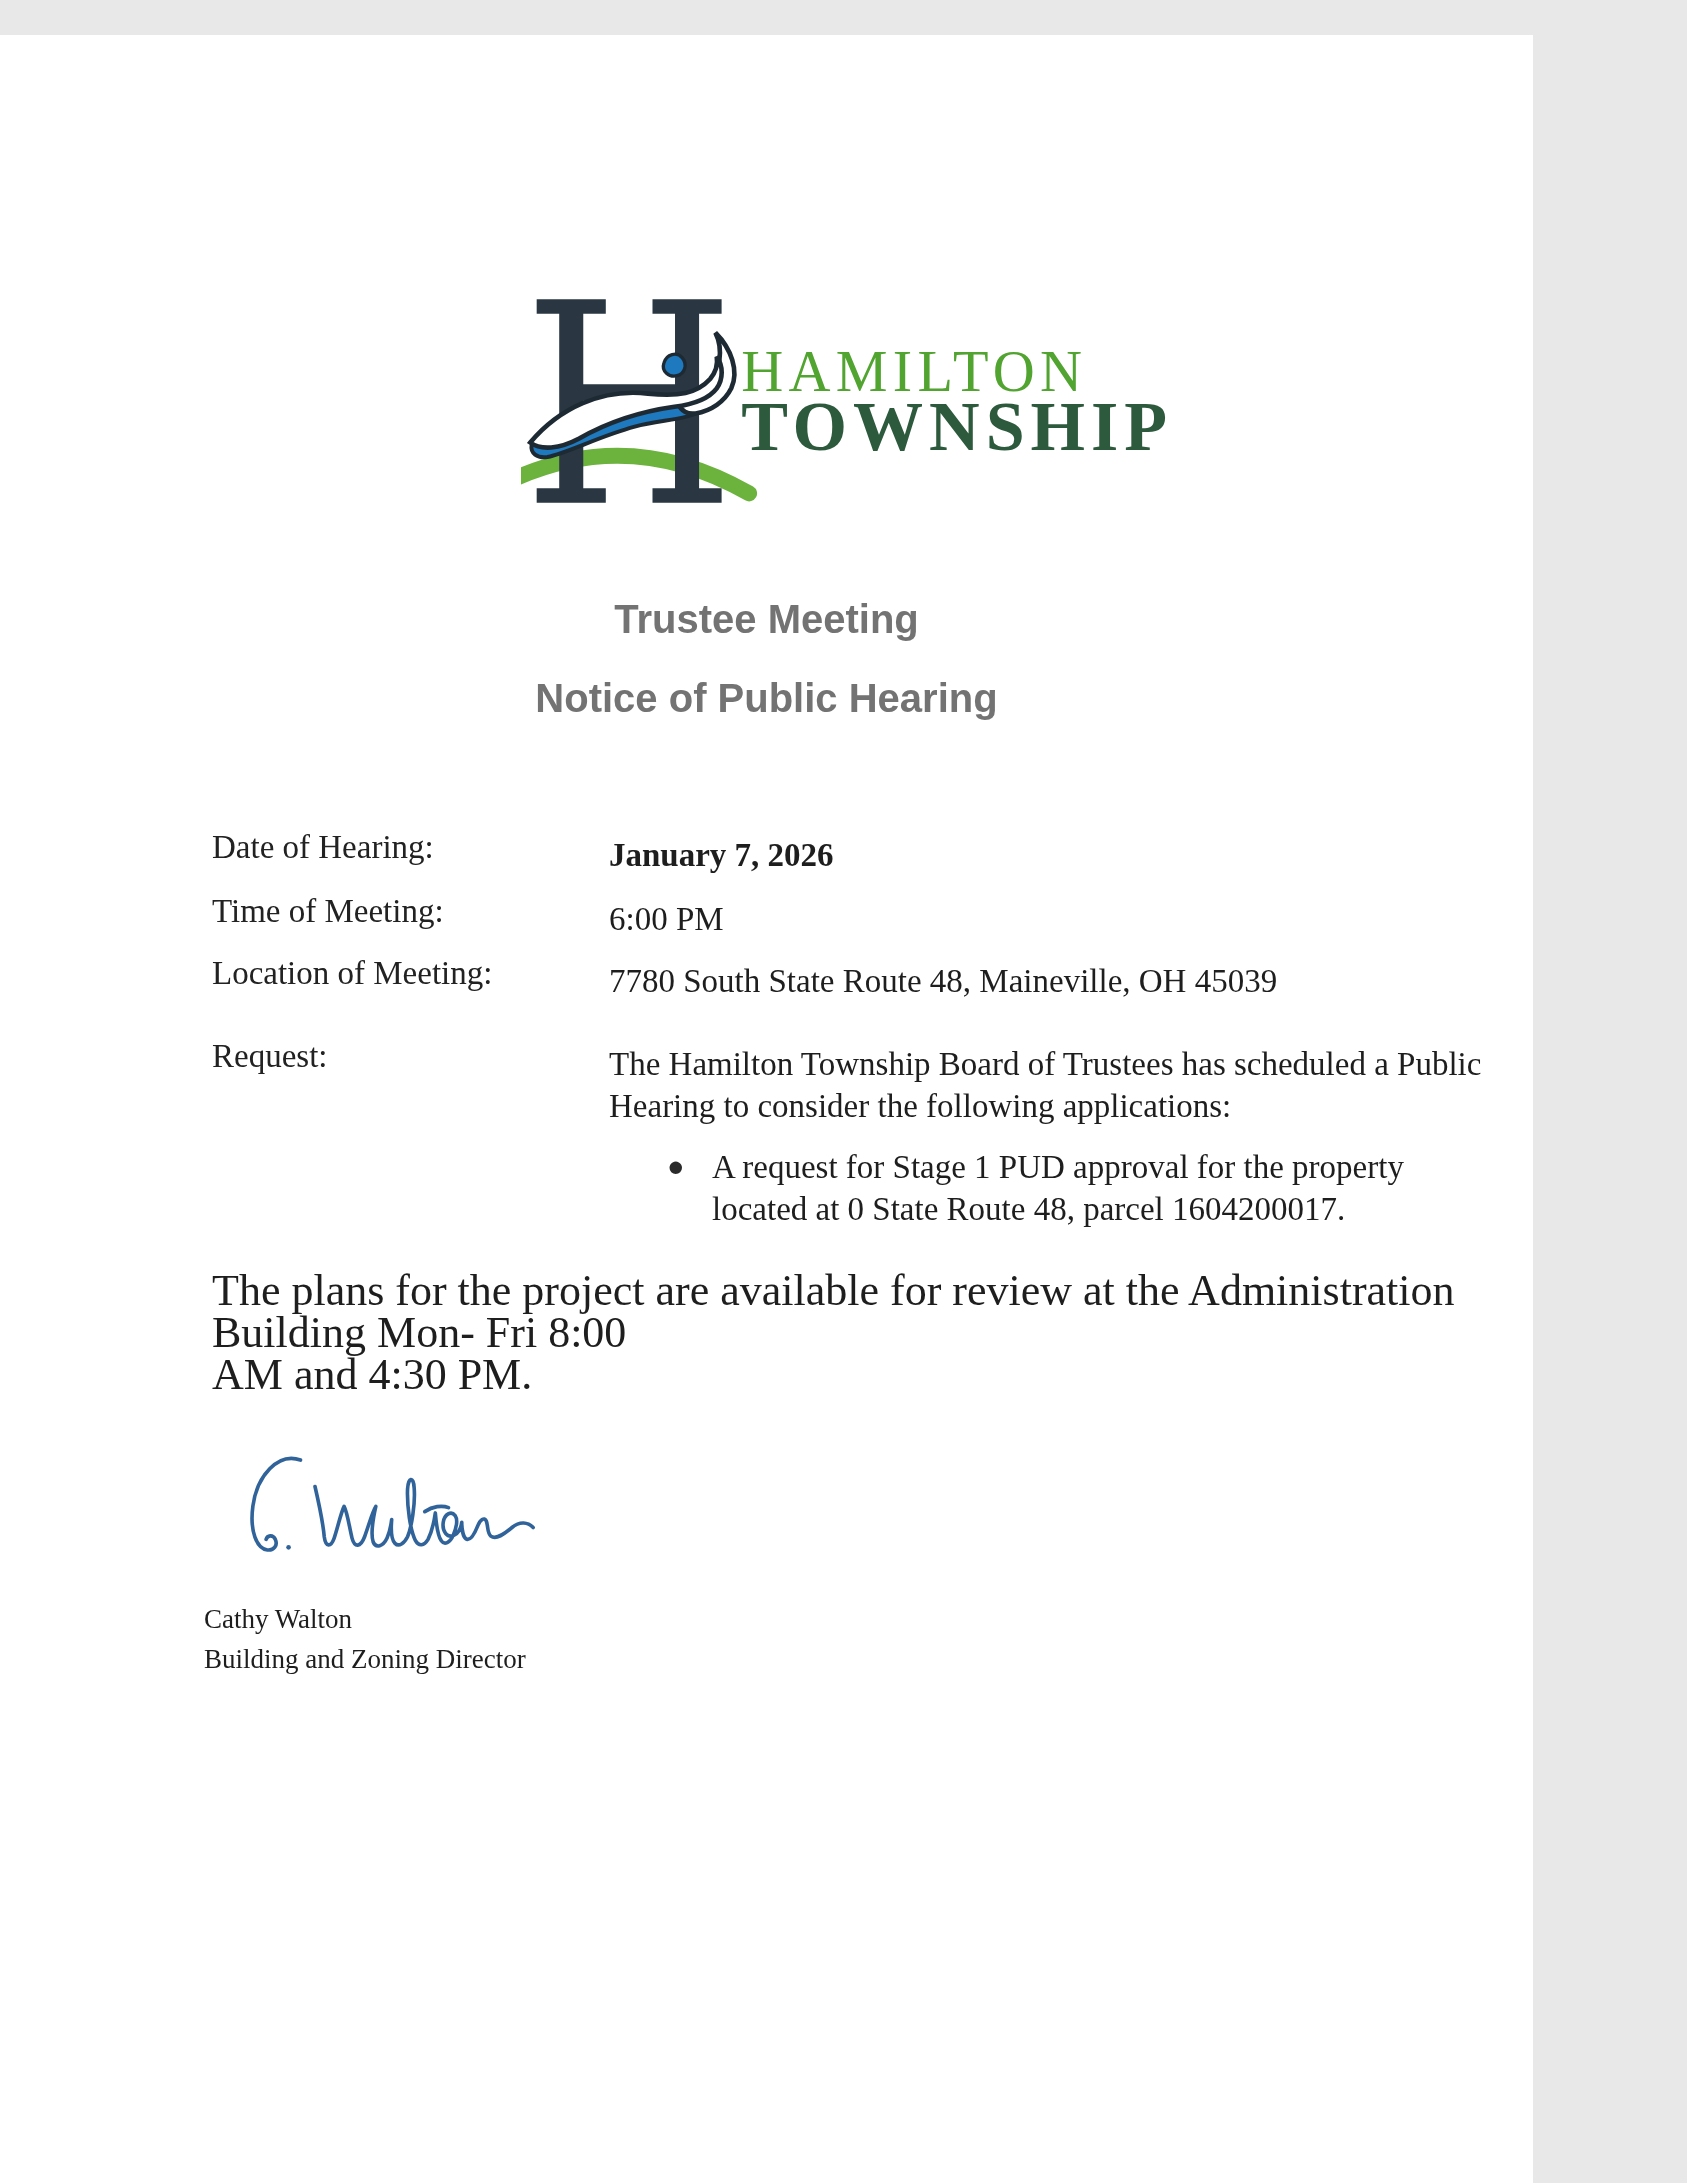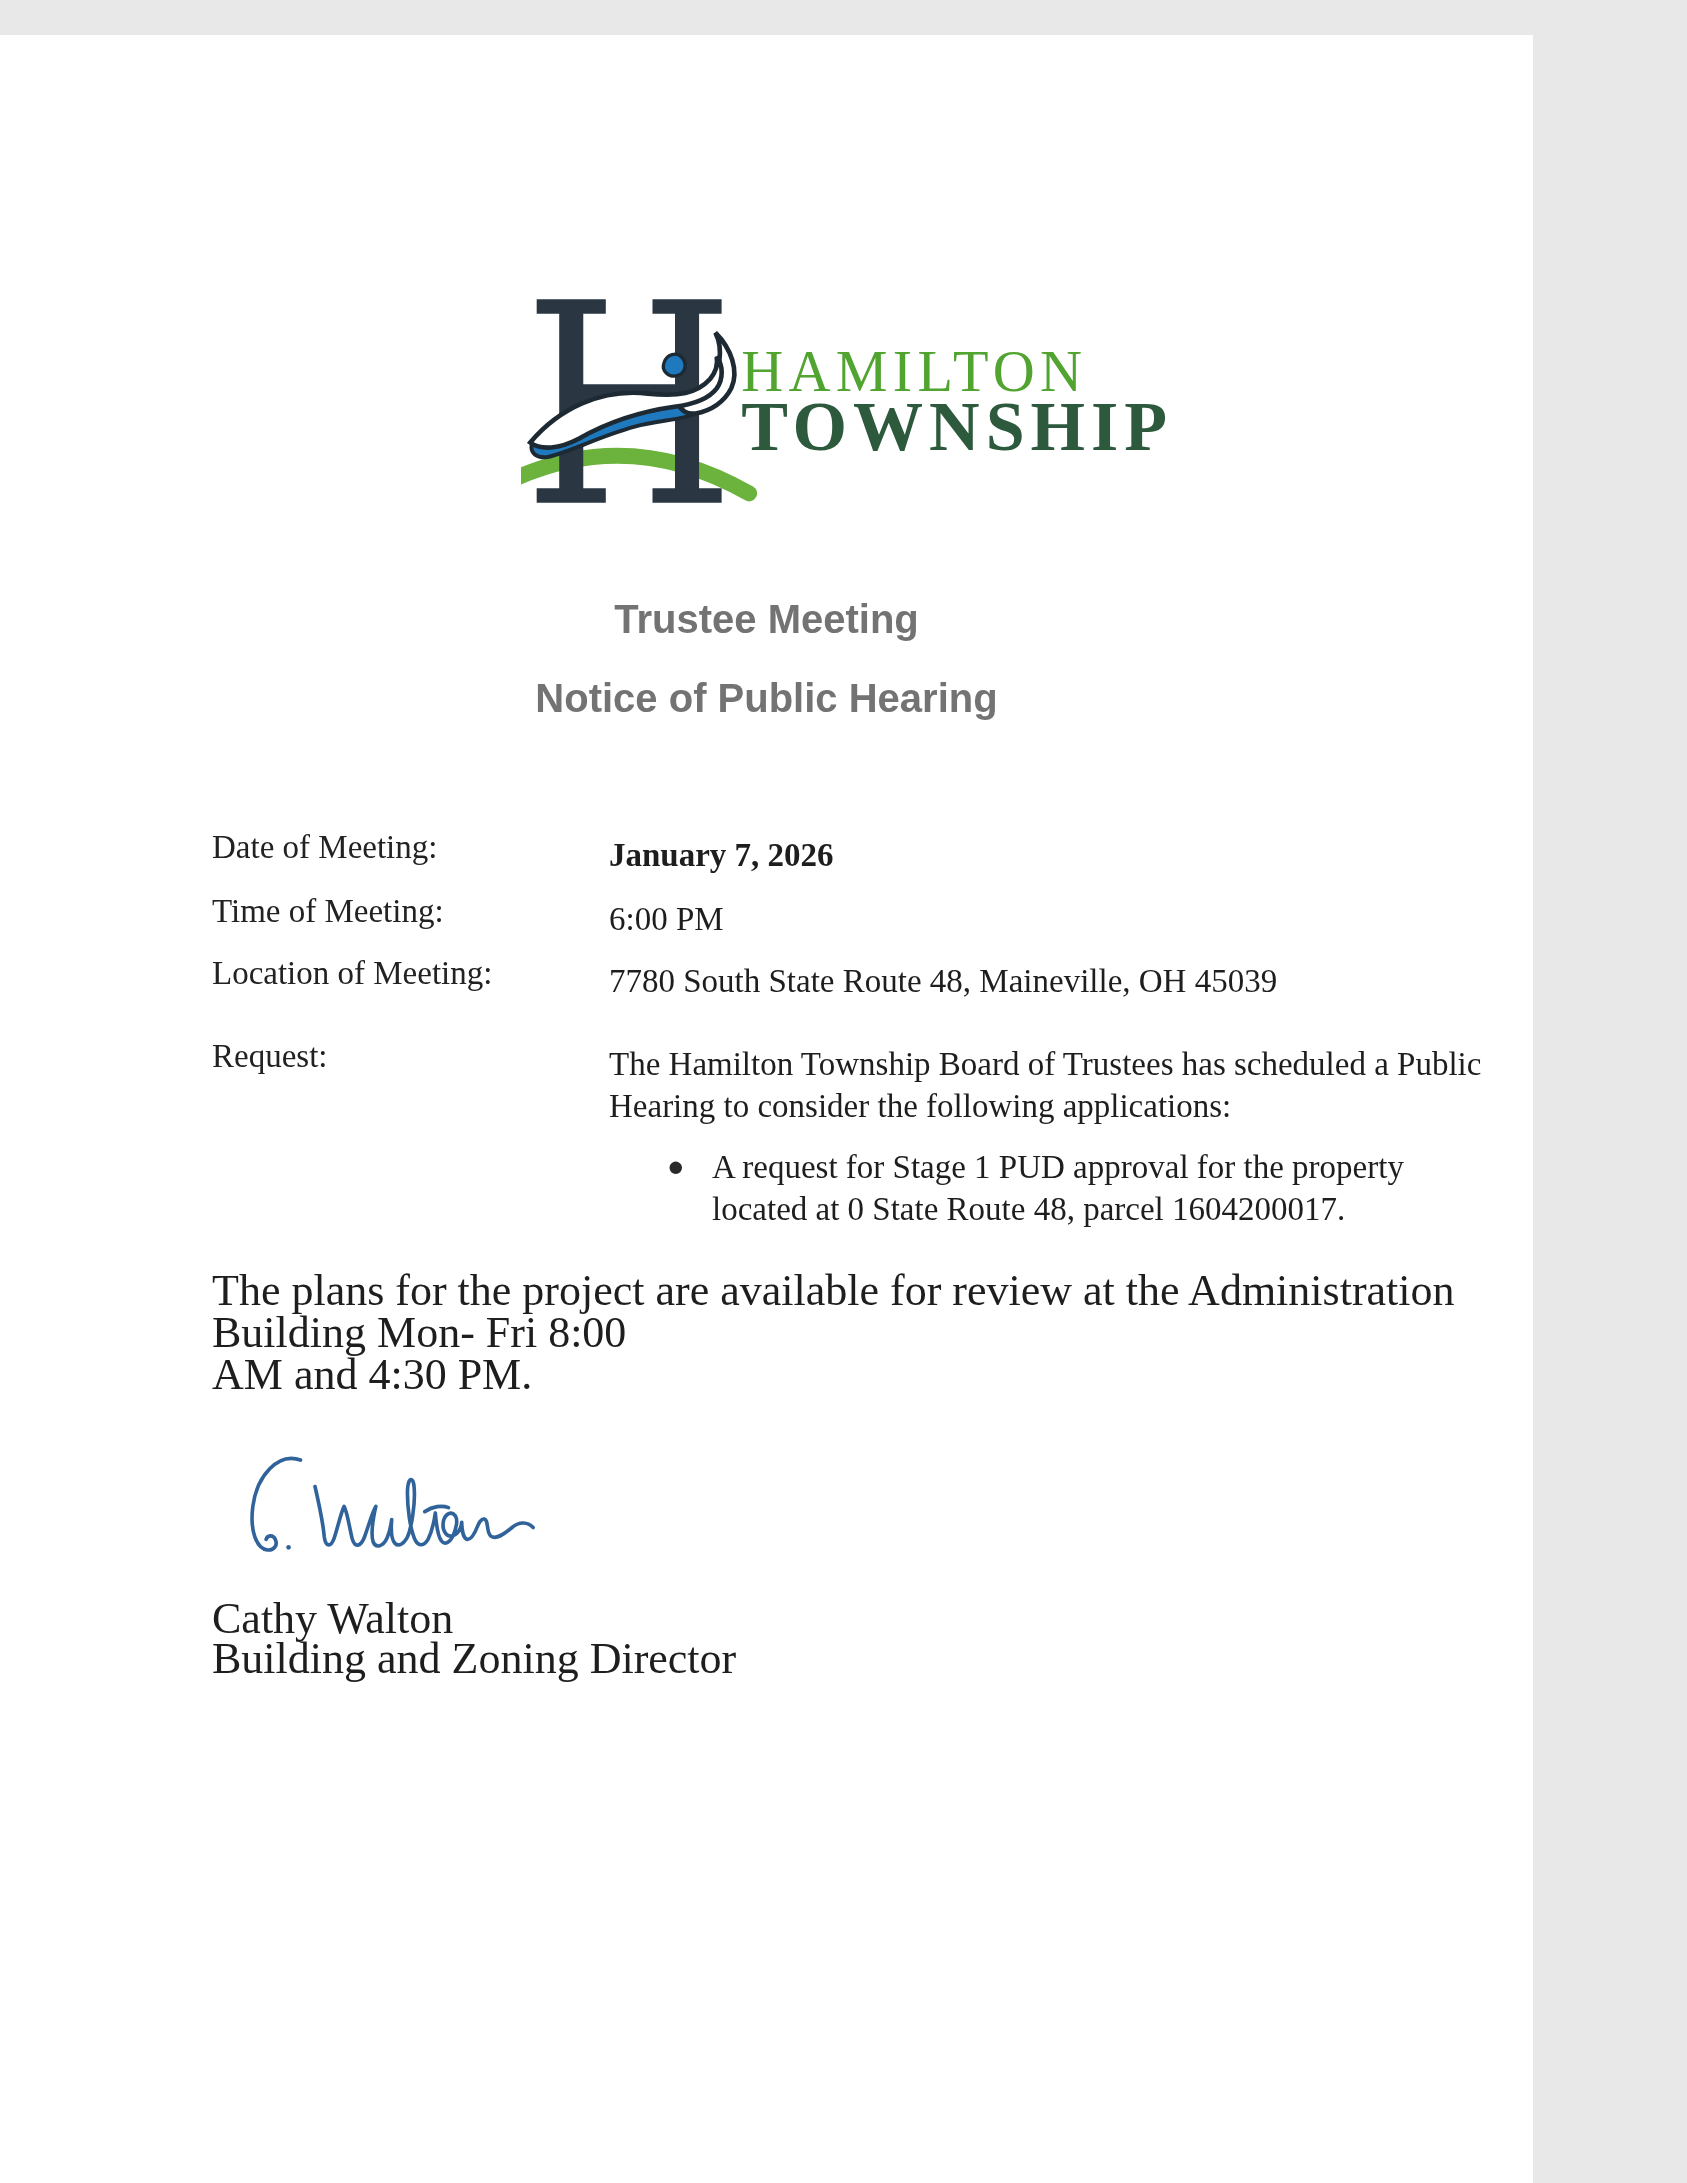--- a/index.html
+++ b/index.html
@@ -29,21 +29,21 @@
   .bold{font-weight:700;}
   .r-date{top:791px;}
   .r-time{top:855px;}
   .r-loc{top:917px;}
   .r-req{top:1000px;}
   .bullet-item{position:absolute;left:667px;top:1111px;width:820px;font-size:33px;line-height:42px;}
   .bullet-marker{position:absolute;left:0;top:-1.3px;font-size:29px;color:#2a2a2a;}
   .bullet-text{display:block;margin-left:45px;}
   .note{position:absolute;left:212px;top:1235px;width:1323px;font-size:44px;line-height:42px;}
   .signature{position:absolute;left:237px;top:1413px;width:314px;height:118px;}
-  .sig-name-block{position:absolute;left:212px;top:1564px;font-size:44px;line-height:40px;color:#1e1e1e;}
+  .sig-name-block{position:absolute;left:204px;top:1564px;font-size:27px;line-height:40px;color:#1e1e1e;}
   .sig-line{display:block;}
 </style>
 </head>
 <body>
 
 <div class="page">
 
   <div class="logo">
     <svg viewBox="0 0 1045 322" width="691" height="213">
 
@@ -62,21 +62,21 @@
 
       <text x="333" y="142" font-family="'Liberation Serif',serif" font-size="88" letter-spacing="8" fill="#52a431">HAMILTON</text>
       <text x="333" y="232" font-family="'Liberation Serif',serif" font-size="106" letter-spacing="9" font-weight="700" fill="#2d5a3c">TOWNSHIP</text>
     </svg>
   </div>
 
   <h1 class="title t1">Trustee Meeting</h1>
   <h1 class="title t2">Notice of Public Hearing</h1>
 
   <div class="row r-date">
-    <span class="lbl">Date of Meeting:</span>
+    <span class="lbl">Date of Hearing:</span>
     <span class="val">
         <span class="val-line bold">January 7, 2026</span>
       </span>
   </div>
 
   <div class="row r-time">
     <span class="lbl">Time of Meeting:</span>
     <span class="val">
         <span class="val-line">6:00 PM</span>
       </span>

